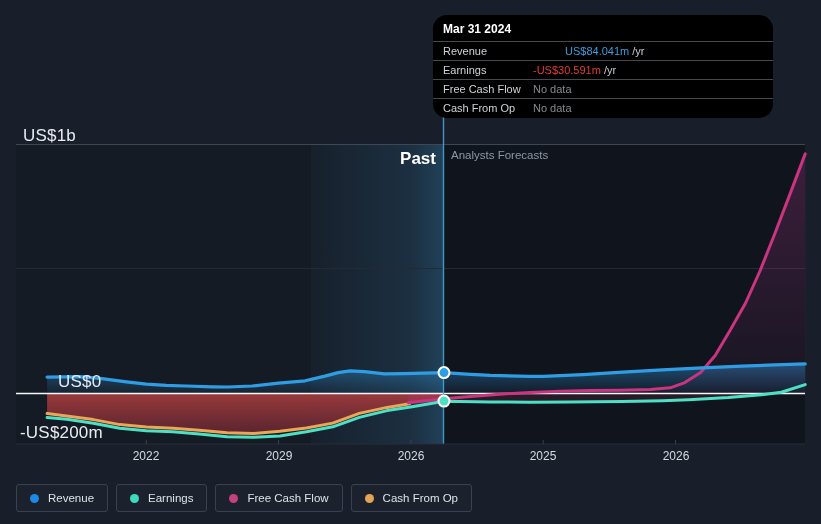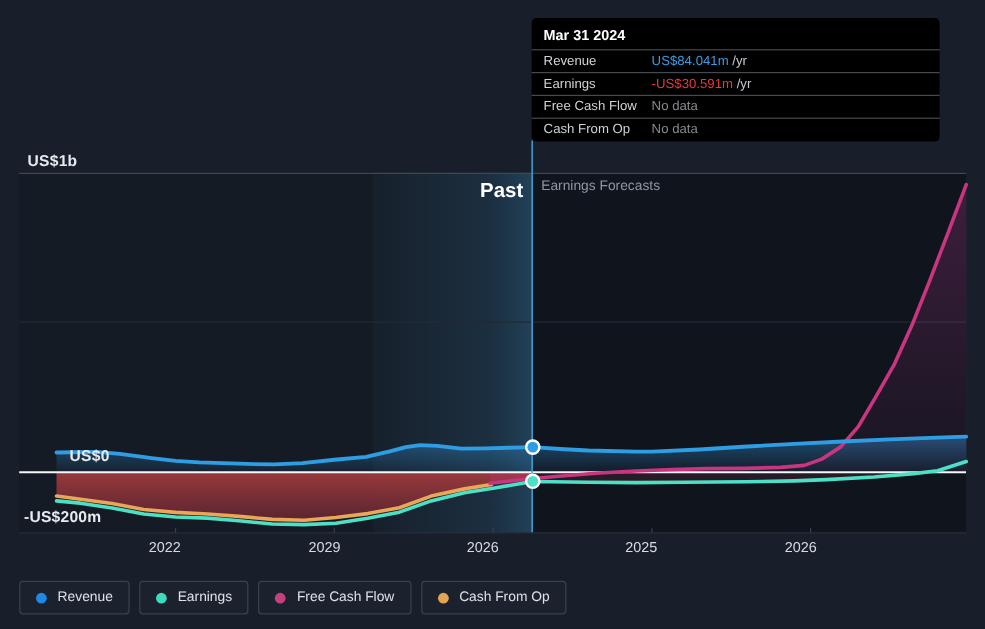--- a/index.html
+++ b/index.html
@@ -4,28 +4,28 @@
 <style>
   html,body{margin:0;padding:0;}
   body{
     width:821px;height:524px;position:relative;overflow:hidden;
     background:#191f2a;
     font-family:"Liberation Sans","DejaVu Sans",sans-serif;
     -webkit-font-smoothing:antialiased;
   }
   .abs{position:absolute;}
   
-  .ylab{color:#e7ebf0;font-size:13px;font-weight:700;letter-spacing:.2px;}
-  .xlab{color:#d6dbe1;font-size:12px;width:44px;}
+  .ylab{color:#e7ebf0;font-size:17px;font-weight:400;letter-spacing:.2px;}
+  .xlab{color:#d6dbe1;font-size:12px;text-align:center;width:44px;}
   .past-lab{color:#ffffff;font-size:17px;font-weight:700;text-align:right;width:100px;}
   .fcast-lab{color:#8d97a3;font-size:11.5px;}
   
   .tooltip{
-    left:443px;top:15px;width:340px;height:103px;
-    background:#000000;border-radius:4px;color:#d2d4d8;
+    left:433px;top:15px;width:340px;height:103px;
+    background:#000000;border-radius:14px;color:#d2d4d8;
     box-sizing:border-box;z-index:5;
   }
   .tt-title{height:26px;line-height:28px;padding-left:10px;color:#ffffff;font-weight:700;font-size:12px;}
   .tt-row{display:flex;align-items:center;height:18px;border-top:1px solid #46494e;margin:0 0;font-size:11px;}
   .tt-label{width:100px;padding-left:10px;box-sizing:border-box;color:#cfd2d6;}
   .tt-value{font-weight:400;}
   .tt-suffix{color:#c6cbd2;margin-left:3px;text-align:center;}
   
   .legend{left:16px;top:484px;display:flex;gap:8px;}
   .chip{
@@ -98,27 +98,27 @@
 <div class="abs ylab" style="left:23px;top:372px;margin-left:35px;">US$0</div>
 <div class="abs ylab" style="left:20px;top:423px;">-US$200m</div>
 
 <div class="abs xlab" style="left:124px;top:449px;">2022</div>
 <div class="abs xlab" style="left:257px;top:449px;">2029</div>
 <div class="abs xlab" style="left:389px;top:449px;">2026</div>
 <div class="abs xlab" style="left:521px;top:449px;">2025</div>
 <div class="abs xlab" style="left:654px;top:449px;">2026</div>
 
 <div class="abs past-lab" style="left:336px;top:149px;">Past</div>
-<div class="abs fcast-lab" style="left:451px;top:149px;">Earnings Forecasts</div>
+<div class="abs fcast-lab" style="left:451px;top:149px;">Analysts Forecasts</div>
 
 <div class="abs tooltip">
   <div class="tt-title">Mar 31 2024</div>
   <div class="tt-row">
     <span class="tt-label">Revenue</span>
-    <span class="tt-value" style="color: rgb(59, 157, 224);">US$84.041m</span>
+    <span class="tt-value" style="color: rgb(59, 157, 224); margin-left: 32px;">US$84.041m</span>
     <span class="tt-suffix">/yr</span>
   </div>
   <div class="tt-row">
     <span class="tt-label">Earnings</span>
     <span class="tt-value" style="color: rgb(226, 59, 59); text-align: center;">-US$30.591m</span>
     <span class="tt-suffix">/yr</span>
   </div>
   <div class="tt-row">
     <span class="tt-label">Free Cash Flow</span>
     <span class="tt-value" style="color: rgb(133, 137, 143);">No data</span>

